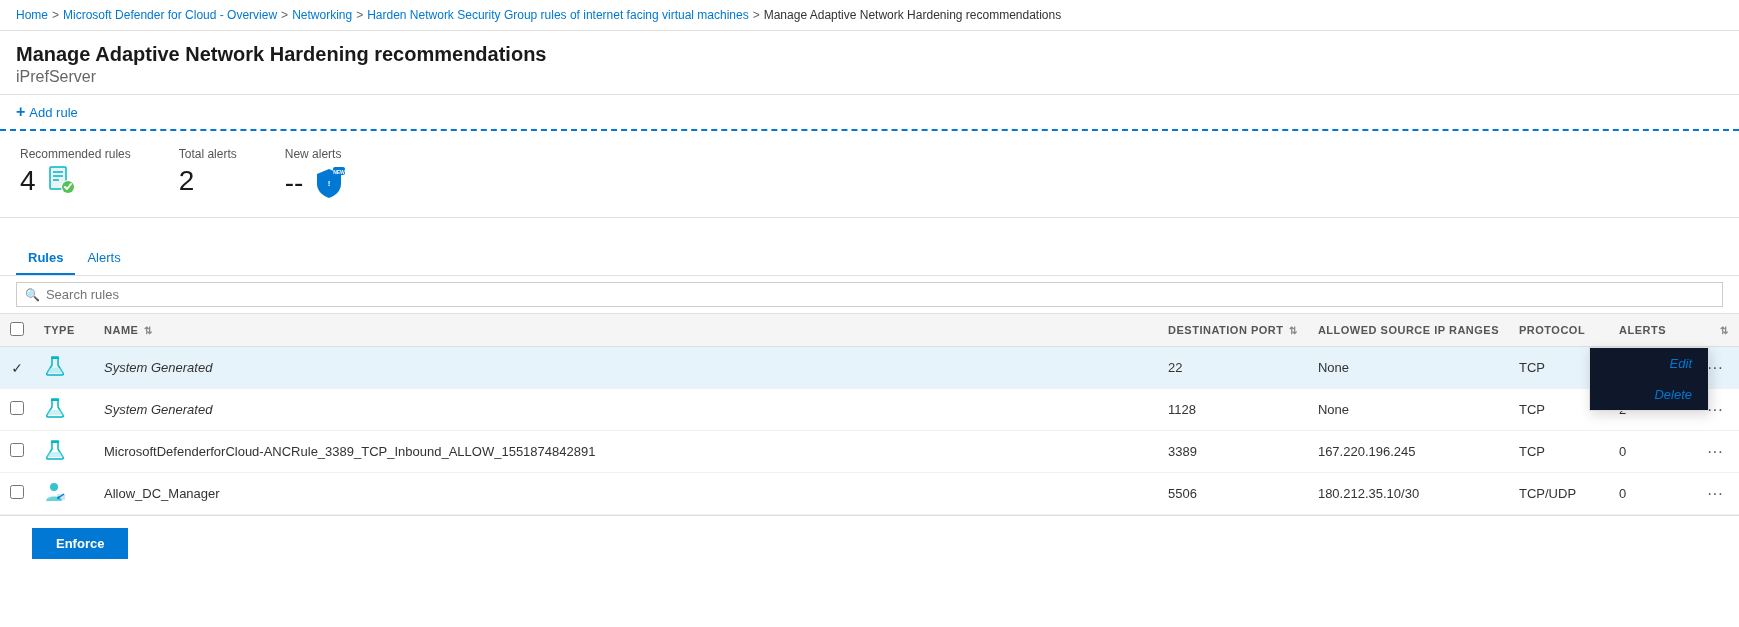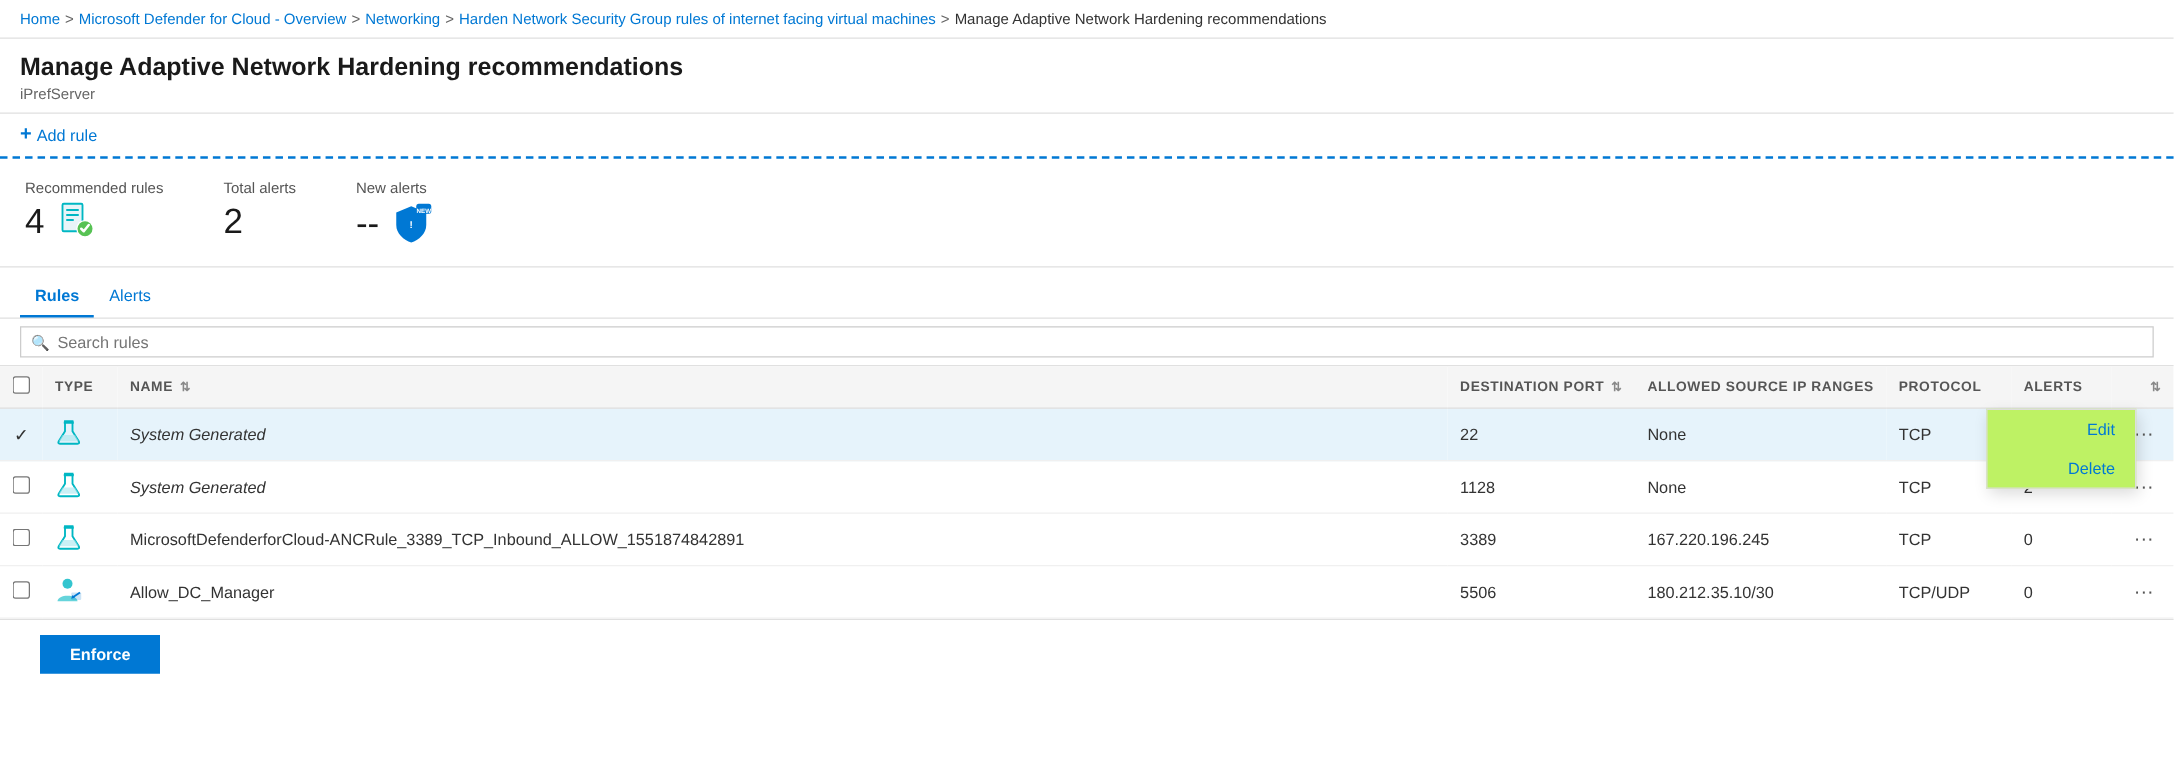--- a/index.html
+++ b/index.html
@@ -5,33 +5,33 @@
     * { box-sizing: border-box; margin: 0; padding: 0; }
     body { font-family: 'Segoe UI', Arial, sans-serif; font-size: 13px; color: #333; background: #fff; }
 
     .breadcrumb { font-size: 12px; color: #0078d4; padding: 8px 16px; display: flex; align-items: center; gap: 4px; border-bottom: 1px solid #e0e0e0; }
     .breadcrumb span { color: #333; }
     .breadcrumb a { color: #0078d4; text-decoration: none; cursor: pointer; }
     .breadcrumb .sep { color: #666; }
 
     .page-header { padding: 12px 16px 8px; border-bottom: 1px solid #e0e0e0; }
     .page-title { font-size: 20px; font-weight: 600; color: #1a1a1a; }
-    .page-subtitle { font-size: 12px; color: #666; margin-top: 2px; }
+    .page-subtitle { font-size: 16px; color: #666; margin-top: 2px; }
 
     .toolbar { padding: 8px 16px; border-bottom: 2px dashed #0078d4; }
     .add-rule-btn { display: flex; align-items: center; gap: 4px; color: #0078d4; background: none; border: none; cursor: pointer; font-size: 13px; }
     .add-rule-btn .plus { font-size: 16px; font-weight: bold; }
 
     .stats-row { display: flex; gap: 48px; padding: 16px 20px; border-bottom: 1px solid #e0e0e0; }
     .stat-item { display: flex; flex-direction: column; }
     .stat-label { font-size: 12px; color: #555; margin-bottom: 4px; }
     .stat-value-row { display: flex; align-items: center; gap: 8px; }
     .stat-number { font-size: 28px; font-weight: 300; color: #1a1a1a; }
 
-    .tabs-row { display: flex; padding: 0 16px; border-bottom: 1px solid #e0e0e0; margin-top: 7px; }
+    .tabs-row { display: flex; padding: 0 16px; border-bottom: 1px solid #e0e0e0; margin-top: 24px; }
     .tab { padding: 8px 12px; font-size: 13px; cursor: pointer; border-bottom: 2px solid transparent; color: #333; }
     .tab.active { color: #0078d4; border-bottom-color: #0078d4; font-weight: 600; }
 
     .search-bar { padding: 6px 16px; border-bottom: 1px solid #e0e0e0; }
     .search-input-wrap { display: flex; align-items: center; gap: 6px; border: 1px solid #ccc; padding: 4px 8px; width: 100%; }
     .search-input-wrap input { border: none; outline: none; font-size: 13px; flex: 1; color: #999; }
     .search-icon { color: #666; font-size: 12px; }
 
     .table-wrap { width: 100%; overflow-x: auto; position: relative; }
     table { width: 100%; border-collapse: collapse; }
@@ -46,21 +46,21 @@
     .name-cell { max-width: 400px; }
     .dest-port-cell { width: 120px; }
     .source-ip-cell { width: 180px; }
     .protocol-cell { width: 100px; }
     .alerts-cell { width: 80px; }
     .action-cell { width: 50px; text-align: right; position: relative; }
     .check-mark { color: #333; font-size: 14px; }
 
     .dots-btn { background: none; border: none; cursor: pointer; font-size: 16px; color: #555; padding: 2px 6px; }
 
-    .context-menu { position: absolute; right: 30px; top: 0; background: #bef264; border: 1px solid #ddd; box-shadow: 2px 4px 12px rgba(0,0,0,0.15); z-index: 100; min-width: 120px; }
+    .context-menu { position: absolute; right: 30px; top: 0; background: #0f172a; border: 1px solid #ddd; box-shadow: 2px 4px 12px rgba(0,0,0,0.15); z-index: 100; min-width: 120px; font-style: italic; }
     .context-menu-item { padding: 8px 16px; font-size: 13px; cursor: pointer; color: #0078d4; }
 
     .footer { padding: 12px 16px; border-top: 1px solid #e0e0e0; }
     .enforce-btn { background: #0078d4; color: #fff; border: none; padding: 8px 24px; font-size: 13px; cursor: pointer; font-weight: 600; margin-left: 16px; }
 
     .sort-arrow { font-size: 10px; color: #888; margin-left: 2px; }
   </style>
 </head>
 <body>
 

